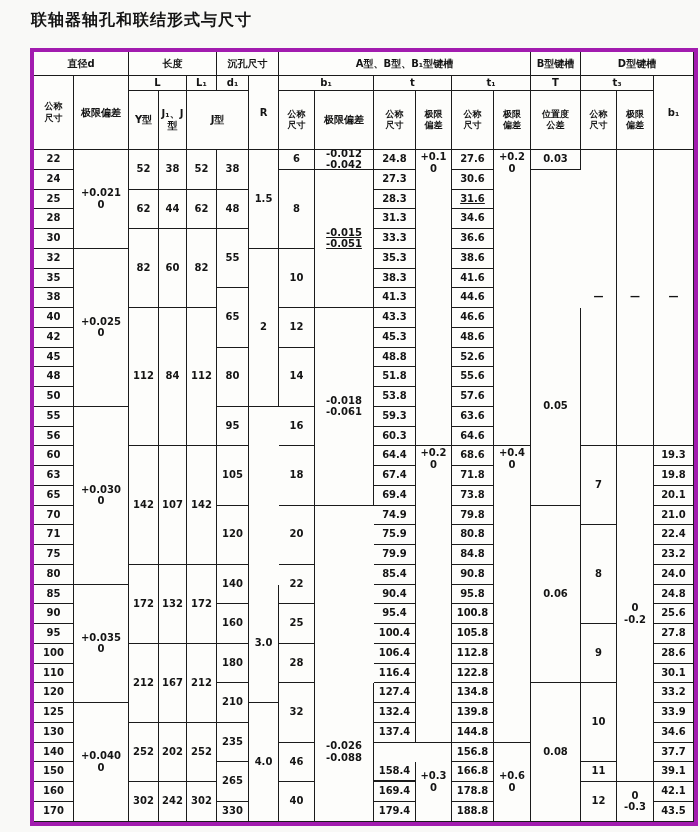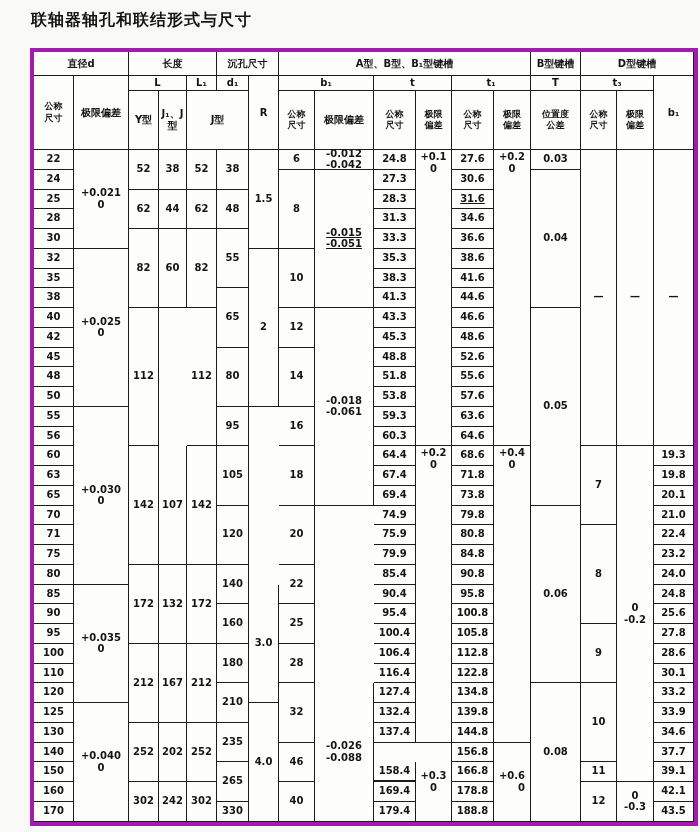--- a/index.html
+++ b/index.html
@@ -122,20 +122,21 @@
     <div class="cell bd" style="grid-area: 8 / 3 / span 4 / span 1;">82</div>
     <div class="cell bd" style="grid-area: 12 / 3 / span 7 / span 1;">112</div>
     <div class="cell bd" style="grid-area: 19 / 3 / span 6 / span 1;">142</div>
     <div class="cell bd" style="grid-area: 25 / 3 / span 4 / span 1;">172</div>
     <div class="cell bd" style="grid-area: 29 / 3 / span 4 / span 1;">212</div>
     <div class="cell bd" style="grid-area: 33 / 3 / span 3 / span 1;">252</div>
     <div class="cell bd" style="grid-area: 36 / 3 / span 2 / span 1;">302</div>
     <div class="cell bd" style="grid-area: 4 / 4 / span 2 / span 1;">38</div>
     <div class="cell bd" style="grid-area: 6 / 4 / span 2 / span 1; text-align: center;">44</div>
     <div class="cell bd" style="grid-area: 8 / 4 / span 4 / span 1;">60</div>
+    <div class="cell bd" style="grid-area: 12 / 4 / span 7 / span 1;">84</div>
     <div class="cell bd" style="grid-area: 19 / 4 / span 6 / span 1;">107</div>
     <div class="cell bd" style="grid-area: 25 / 4 / span 4 / span 1;">132</div>
     <div class="cell bd" style="grid-area: 29 / 4 / span 4 / span 1;">167</div>
     <div class="cell bd" style="grid-area: 33 / 4 / span 3 / span 1;">202</div>
     <div class="cell bd" style="grid-area: 36 / 4 / span 2 / span 1;">242</div>
     <div class="cell bd" style="grid-area: 4 / 5 / span 2 / span 1;">52</div>
     <div class="cell bd" style="grid-area: 6 / 5 / span 2 / span 1;">62</div>
     <div class="cell bd" style="grid-area: 8 / 5 / span 4 / span 1;">82</div>
     <div class="cell bd" style="grid-area: 12 / 5 / span 7 / span 1;">112</div>
     <div class="cell bd" style="grid-area: 19 / 5 / span 6 / span 1;">142</div>
@@ -255,24 +256,23 @@
     <div class="cell bd" style="grid-area: 32 / 12 / span 1 / span 1;">139.8</div>
     <div class="cell bd" style="grid-area: 33 / 12 / span 1 / span 1;">144.8</div>
     <div class="cell bd" style="grid-area: 34 / 12 / span 1 / span 1;">156.8</div>
     <div class="cell bd" style="grid-area: 35 / 12 / span 1 / span 1;">166.8</div>
     <div class="cell bd" style="grid-area: 36 / 12 / span 1 / span 1;">178.8</div>
     <div class="cell bd" style="grid-area: 37 / 12 / span 1 / span 1;">188.8</div>
     <div class="cell bd top ml" style="grid-area: 4 / 13 / span 15 / span 1;">+0.2
 0</div>
     <div class="cell bd top ml" style="grid-area: 19 / 13 / span 15 / span 1;">+0.4
 0</div>
-    <div class="cell bd ml" style="grid-area: 34 / 13 / span 4 / span 1; text-align: right;">+0.6
+    <div class="cell bd ml" style="grid-area: 34 / 13 / span 4 / span 1;">+0.6
 0</div>
     <div class="cell bd" style="grid-area: 4 / 14 / span 1 / span 1;">0.03</div>
-    <div class="cell bd" style="grid-area: 5 / 14 / span 7 / span 1;">0.04</div>
     <div class="cell bd" style="grid-area: 12 / 14 / span 10 / span 1;">0.05</div>
     <div class="cell bd" style="grid-area: 22 / 14 / span 9 / span 1;">0.06</div>
     <div class="cell bd" style="grid-area: 31 / 14 / span 7 / span 1;">0.08</div>
     <div class="cell bd" style="grid-area: 4 / 15 / span 15 / span 1;">—</div>
     <div class="cell bd" style="grid-area: 19 / 15 / span 4 / span 1;">7</div>
     <div class="cell bd" style="grid-area: 23 / 15 / span 5 / span 1;">8</div>
     <div class="cell bd" style="grid-area: 28 / 15 / span 3 / span 1;">9</div>
     <div class="cell bd" style="grid-area: 31 / 15 / span 4 / span 1;">10</div>
     <div class="cell bd" style="grid-area: 35 / 15 / span 1 / span 1;">11</div>
     <div class="cell bd" style="grid-area: 36 / 15 / span 2 / span 1;">12</div>

